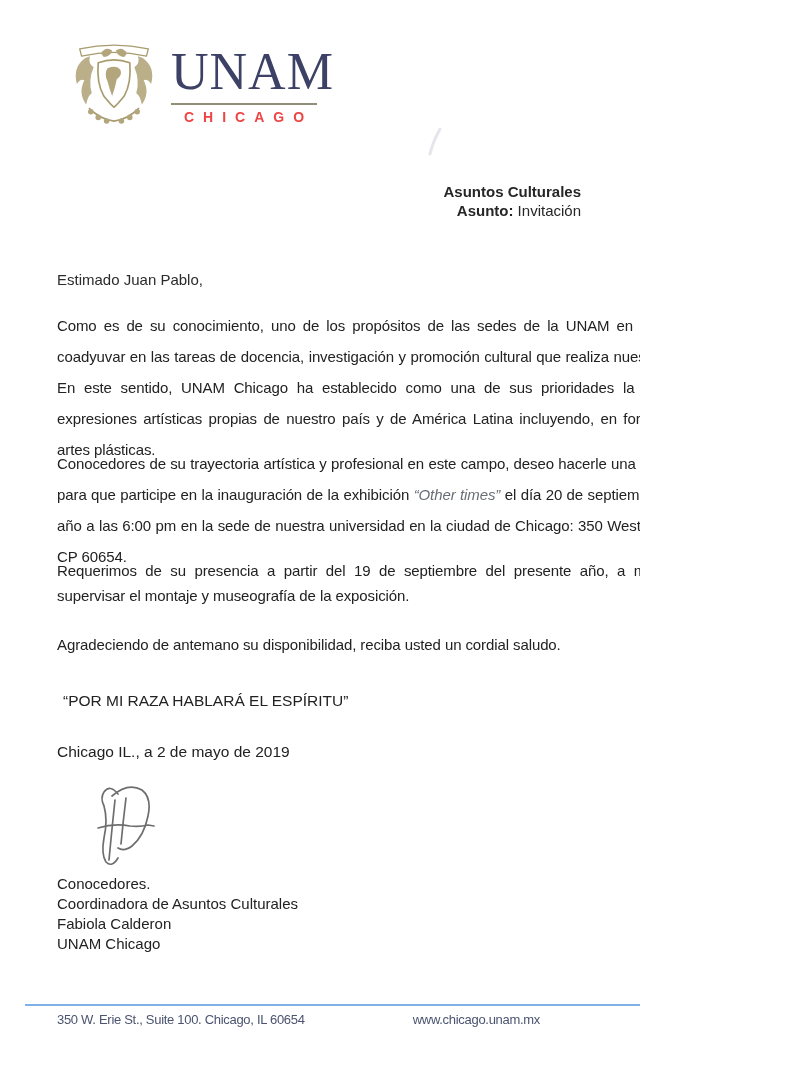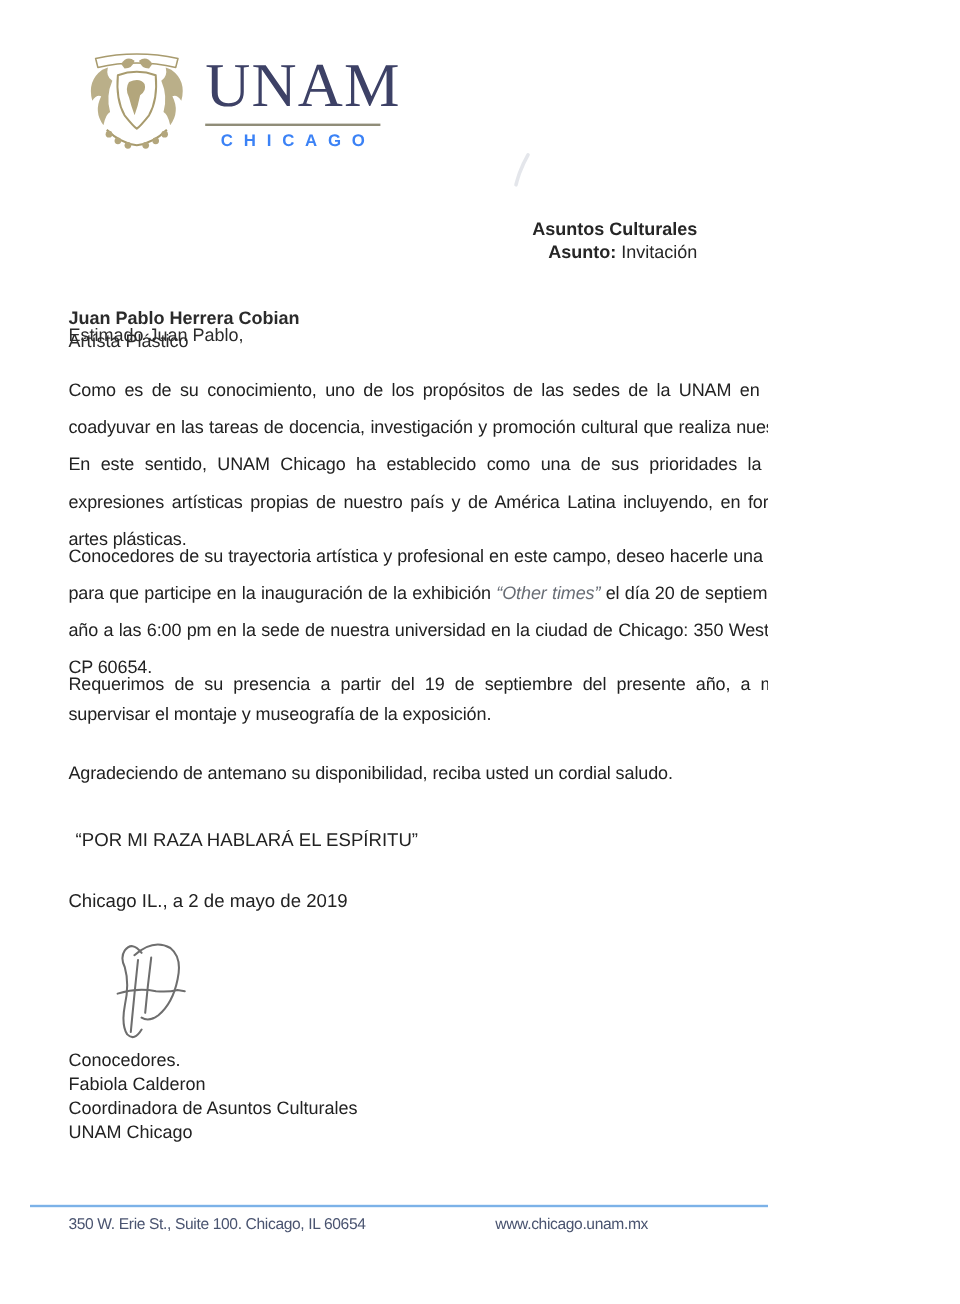--- a/index.html
+++ b/index.html
@@ -24,21 +24,21 @@
     line-height: 60px;
     letter-spacing: 1px;
     color: #3d4166;
   }
   .org-rule { height: 2px; background: #908d78; margin-top: 1px; }
   .campus {
     margin-top: 4px;
     font-size: 14px;
     letter-spacing: 9px;
     padding-left: 13px;
-    color: #3b82f6;
+    color: #ef4444;
     font-weight: bold;
   }
 
   
   .smudge { position: absolute; left: 424px; top: 126px; width: 24px; height: 30px; opacity: 0.55; }
 
   
   .header-right {
     position: absolute; top: 136px; right: 59px;
     text-align: right; font-size: 15px; line-height: 19px; color: #262626;
@@ -116,24 +116,20 @@
 
   <svg class="smudge" viewBox="0 0 24 30" aria-hidden="true">
     <path d="M16,3 Q12,10 9,18 Q7,24 6,28" fill="none" stroke="#ced3db" stroke-width="3" stroke-linecap="round"></path>
   </svg>
 
   <div class="header-right">
     <div class="b">Asuntos Culturales</div>
     <div><span class="b">Asunto:</span><span> Invitación</span></div>
   </div>
 
-  <div class="recipient">
-    <div class="b">Juan Pablo Herrera Cobian</div>
-    <div>Artísta Plástico</div>
-  </div>
 
   <div class="salutation">Estimado Juan Pablo,</div>
 
   <p class="para p1">Como es de su conocimiento, uno de los propósitos de las sedes de la UNAM en el extranjero es coadyuvar en las tareas de docencia, investigación y promoción cultural que realiza nuestra universidad. En este sentido, UNAM Chicago ha establecido como una de sus prioridades la difusión de las expresiones artísticas propias de nuestro país y de América Latina incluyendo, en forma especial las artes plásticas.</p>
 
   <p class="para p2"><span>Conocedores de su trayectoria artística y profesional en este campo, deseo hacerle una atenta invitación para que participe en la inauguración de la exhibición </span><span class="exhibit">“Other times”</span><span> el día 20 de septiembre del presente año a las 6:00 pm en la sede de nuestra universidad en la ciudad de Chicago: 350 West Erie, Suite 100, CP 60654.</span></p>
 
   <p class="para p3">Requerimos de su presencia a partir del 19 de septiembre del presente año, a más tardar para supervisar el montaje y museografía de la exposición.</p>
 
   <p class="para p4">Agradeciendo de antemano su disponibilidad, reciba usted un cordial saludo.</p>
@@ -146,22 +142,22 @@
       <path d="M34,14 Q26,4 20,12 Q16,18 20,26 Q24,40 20,58 Q17,74 22,82 Q28,88 34,78"></path>
       <path d="M28,16 Q44,2 58,10 Q68,18 64,36 Q60,56 48,66 Q40,72 34,68"></path>
       <path d="M31,20 Q28,48 25,80"></path>
       <path d="M42,18 Q39,42 37,64"></path>
       <path d="M14,48 Q30,43 46,46 Q56,47 64,45 L70,46"></path>
     </g>
   </svg>
 
   <div class="signoff">
     <div>Conocedores.</div>
+    <div>Coordinadora de Asuntos Culturales</div>
     <div>Fabiola Calderon</div>
-    <div>Coordinadora de Asuntos Culturales</div>
     <div>UNAM Chicago</div>
   </div>
 
   <div class="footer-rule"></div>
   <div class="footer-address">350 W. Erie St., Suite 100. Chicago, IL 60654</div>
   <div class="footer-website">www.chicago.unam.mx</div>
 
 </div>
 
 </body></html>

